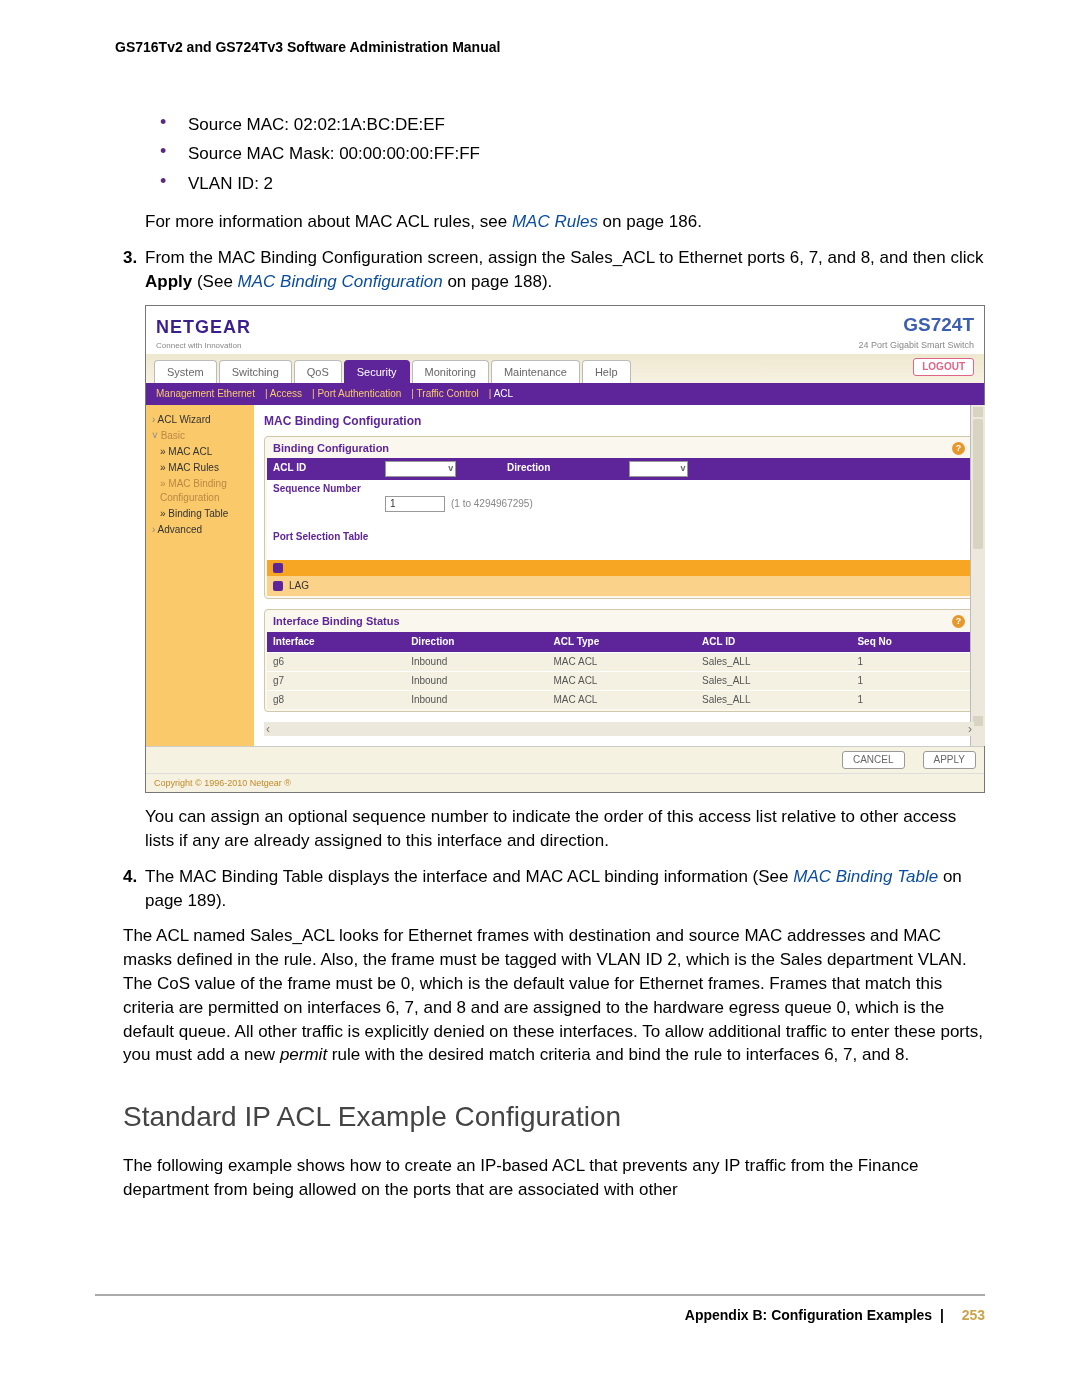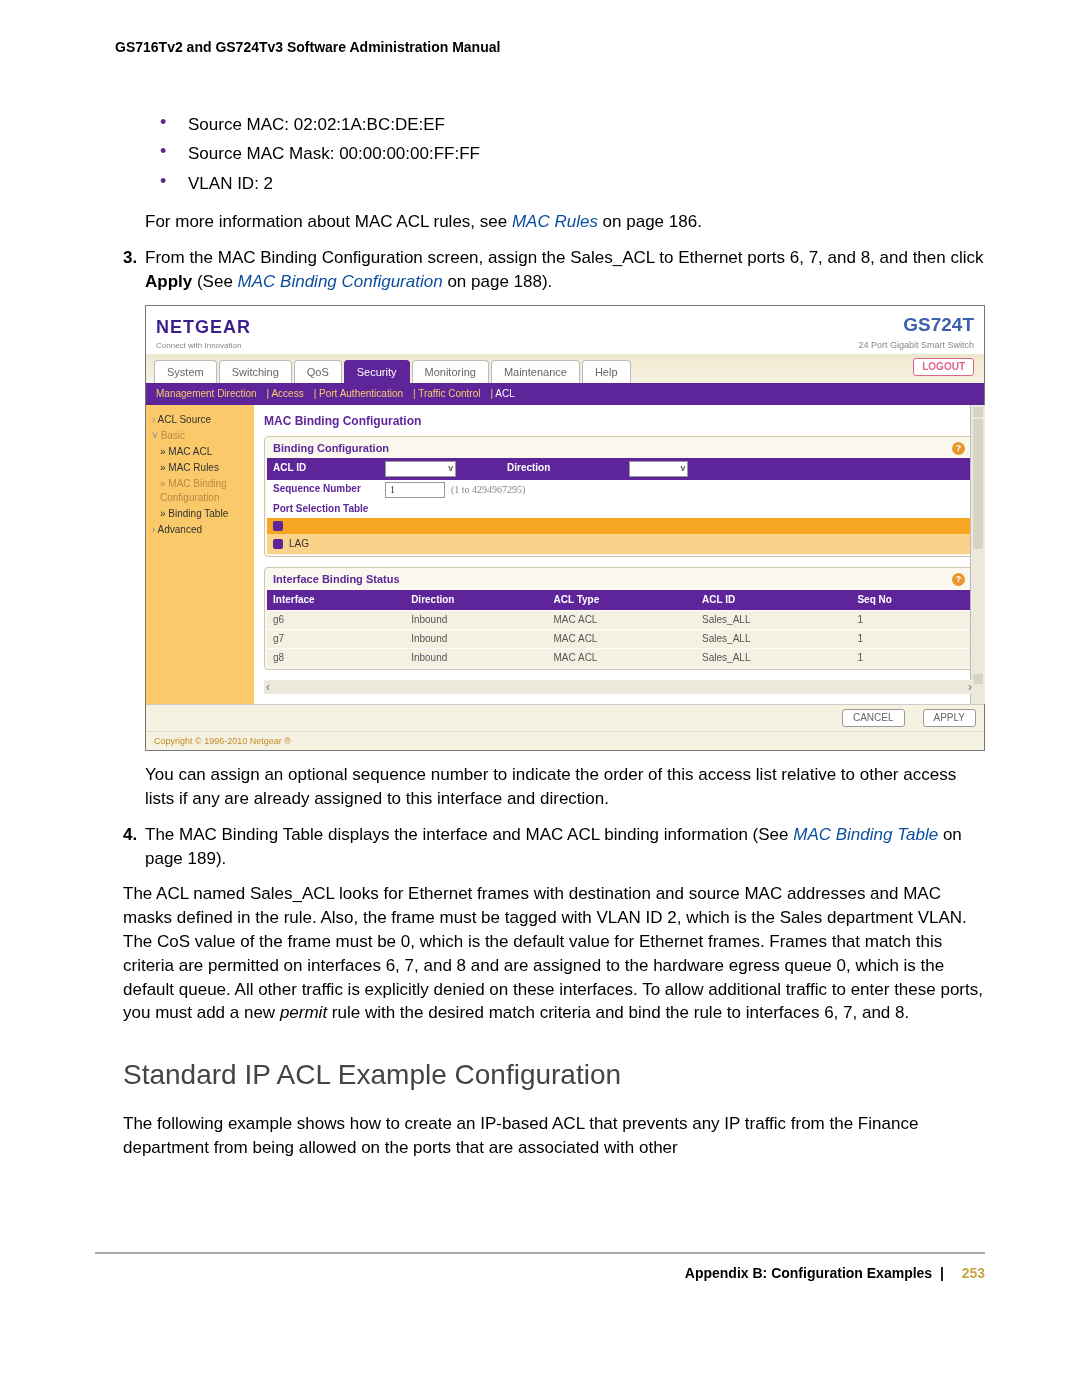--- a/index.html
+++ b/index.html
@@ -47,21 +47,21 @@
   .scrollbar:after{content:"";position:absolute;bottom:20px;left:2px;right:2px;height:10px;background:#d8d4c4;}
   .scroll-thumb{position:absolute;top:14px;left:2px;right:2px;height:130px;background:#d8d4c4;border-radius:2px;}
   .main h4{color:#5e259b;font-size:12px;font-weight:bold;margin:0 0 6px 0;}
   .panel{border:1px solid #d0c8a8;border-radius:4px;background:#faf8ee;margin-bottom:10px;padding:2px;}
   .panel-hdr{color:#5e259b;font-size:11px;font-weight:bold;padding:2px 6px;display:flex;justify-content:space-between;align-items:center;}
   .help-icon{width:13px;height:13px;border-radius:50%;background:#e8972c;color:#fff;font-size:9px;line-height:13px;text-align:center;font-weight:bold;}
   .purpbar{background:#5e259b;color:#fff;font-size:10px;font-weight:bold;display:flex;}
   .purpbar div{padding:3px 6px;}
   .cfgrow{display:flex;background:#fff;font-size:10px;}
   .cfgrow .lbl{width:100px;padding:2px 6px;color:#5e259b;font-weight:bold;background:#fff;}
-  .cfgrow .val{flex:1;padding:2px 6px;font-family:Liberation Serif, serif;}
+  .cfgrow .val{flex:1;padding:16px 6px;}
   .sel-box{border:1px solid #999;padding:0 14px 0 4px;background:#fff;font-size:10px;position:relative;display:inline-block;}
   .sel-box:after{content:"v";position:absolute;right:2px;top:0;font-size:9px;color:#666;}
   .input-box{border:1px solid #999;padding:0 4px;background:#fff;font-size:10px;display:inline-block;min-width:50px;}
   .hint{color:#888;font-size:10px;margin-left:6px;}
   .orange-row{background:#f6a623;padding:3px 6px;font-size:10px;display:flex;align-items:center;}
   .orange-row .dot{width:10px;height:10px;background:#5e259b;border-radius:2px;margin-right:6px;}
   .orange-light{background:#fbd28a;}
   .tbl{width:100%;border-collapse:collapse;font-size:10px;}
   .tbl th{background:#5e259b;color:#fff;font-weight:bold;text-align:left;padding:3px 6px;}
   .tbl td{background:#f4f0e2;padding:2px 6px;border-top:1px solid #fff;color:#555;}
@@ -102,29 +102,29 @@
       <div class="tab">System</div>
       <div class="tab">Switching</div>
       <div class="tab">QoS</div>
       <div class="tab active">Security</div>
       <div class="tab">Monitoring</div>
       <div class="tab">Maintenance</div>
       <div class="tab">Help</div>
       <div class="logout">LOGOUT</div>
     </div>
     <div class="subbar">
-      <span>Management Direction</span>|
+      <span>Management Ethernet</span>|
       <span>Access</span>|
       <span>Port Authentication</span>|
       <span>Traffic Control</span>|
       <span class="white">ACL</span>
     </div>
     <div class="content">
       <div class="leftnav">
-        <div class="item chev">ACL Source</div>
+        <div class="item chev">ACL Wizard</div>
         <div class="item chevdown sel">Basic</div>
         <div class="item sub">» <span>MAC ACL</span></div>
         <div class="item sub">» <span>MAC Rules</span></div>
         <div class="item sub sel">» <span>MAC Binding Configuration</span></div>
         <div class="item sub">» <span>Binding Table</span></div>
         <div class="item chev">Advanced</div>
       </div>
       <div class="main">
         <div class="scrollbar">
             <div class="scroll-thumb"></div>

